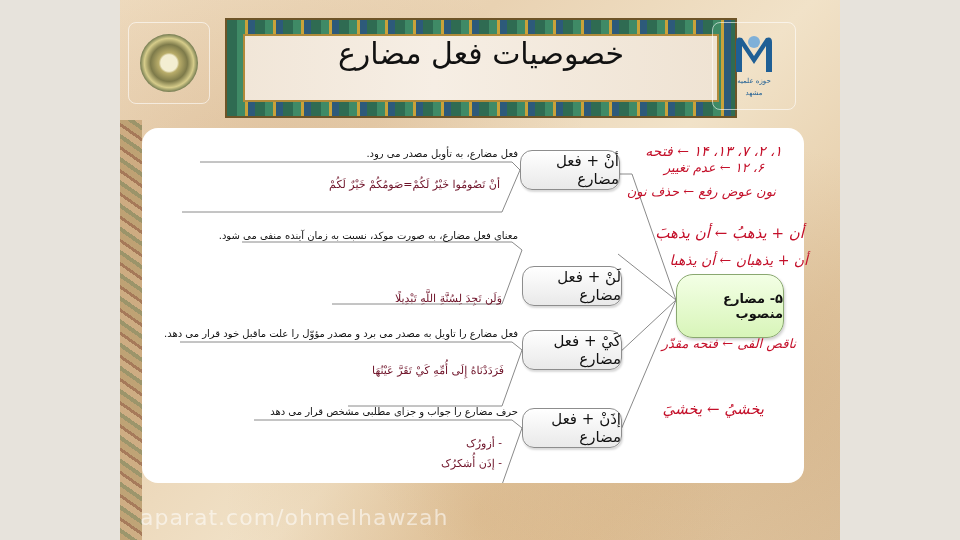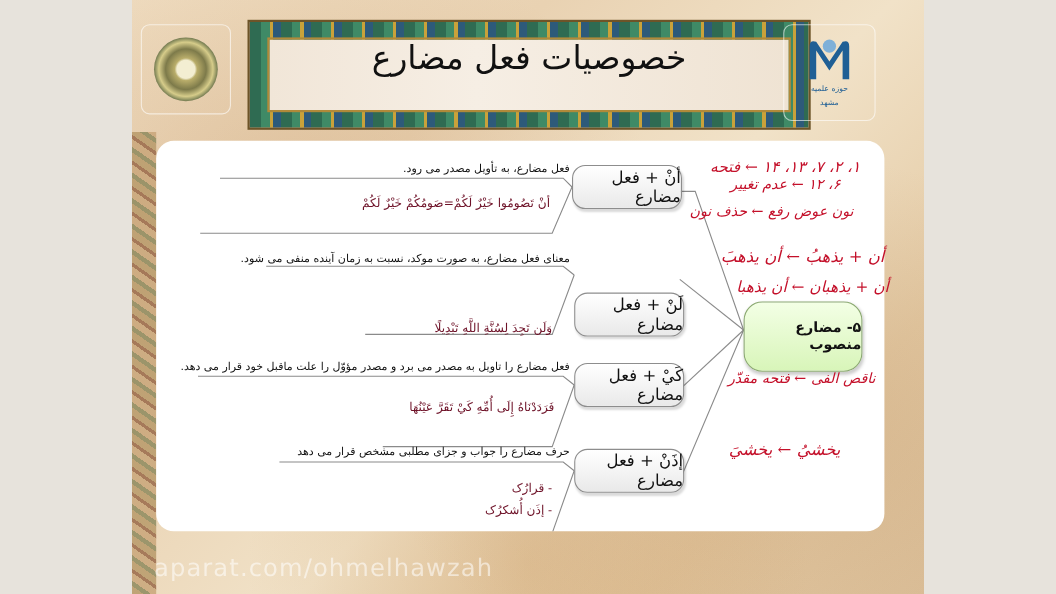--- a/index.html
+++ b/index.html
@@ -149,21 +149,21 @@
     <div class="desc" style="right:286px; top:102px;">معنای فعل مضارع، به صورت موکد، نسبت به زمان آینده منفی می شود.</div>
     <div class="example" style="right:302px; top:140px;margin-top:24px;">وَلَن تَجِدَ لِسُنَّةِ اللَّهِ تَبْدِيلًا</div>
 
     <div class="node" style="left:380px; top:202px;">كَيْ + فعل مضارع</div>
     <div class="desc" style="right:286px; top:200px;">فعل مضارع را تاویل به مصدر می برد و مصدر مؤوّل را علت ماقبل خود قرار می دهد.</div>
     <div class="example" style="right:300px; top:236px;">فَرَدَدْنَاهُ إِلَى أُمِّهِ كَيْ تَقَرَّ عَيْنُهَا</div>
 
     <div class="node" style="left:380px; top:280px;">إذَنْ + فعل مضارع</div>
     <div class="desc" style="right:286px; top:278px;">حرف مضارع را جواب و جزای مطلبی مشخص قرار می دهد</div>
     <div class="example-list" style="right:302px; top:306px;">
-      <div>- قرارُک</div>
+      <div>- أزورُک</div>
       <div>- إذَن أُشکرُک</div>
     </div>
 
     <div class="main-node">۵- مضارع منصوب</div>
 
     <div class="hand" style="right:22px; top:4px; font-size:14px;margin-top:11px;">۱، ۲، ۷، ۱۳، ۱۴ ← فتحه</div>
     <div class="hand" style="right:40px; top:32px;">۶، ۱۲ ← عدم تغییر</div>
     <div class="hand" style="right:28px; top:56px;">نون عوض رفع ← حذف نون</div>
     <div class="hand" style="right:0px; top:96px; font-size:15px;">أن + يذهبُ ← أن يذهبَ</div>
     <div class="hand" style="right:-4px; top:124px; font-size:14px;">أن + يذهبان ← أن يذهبا</div>

